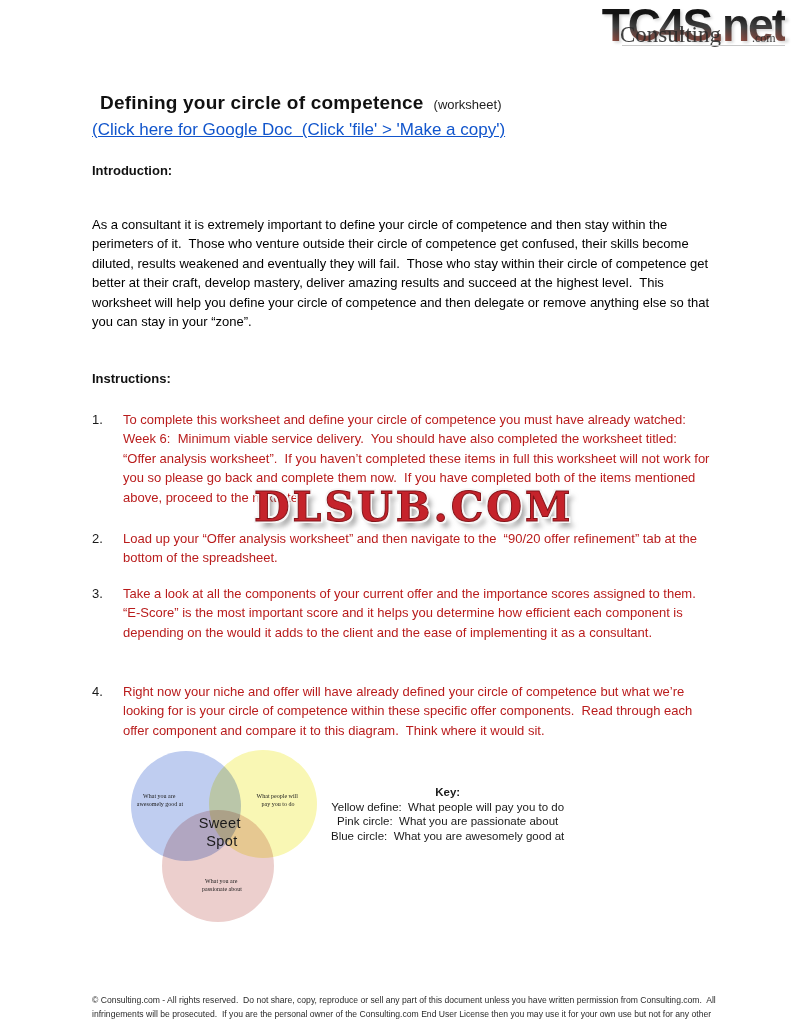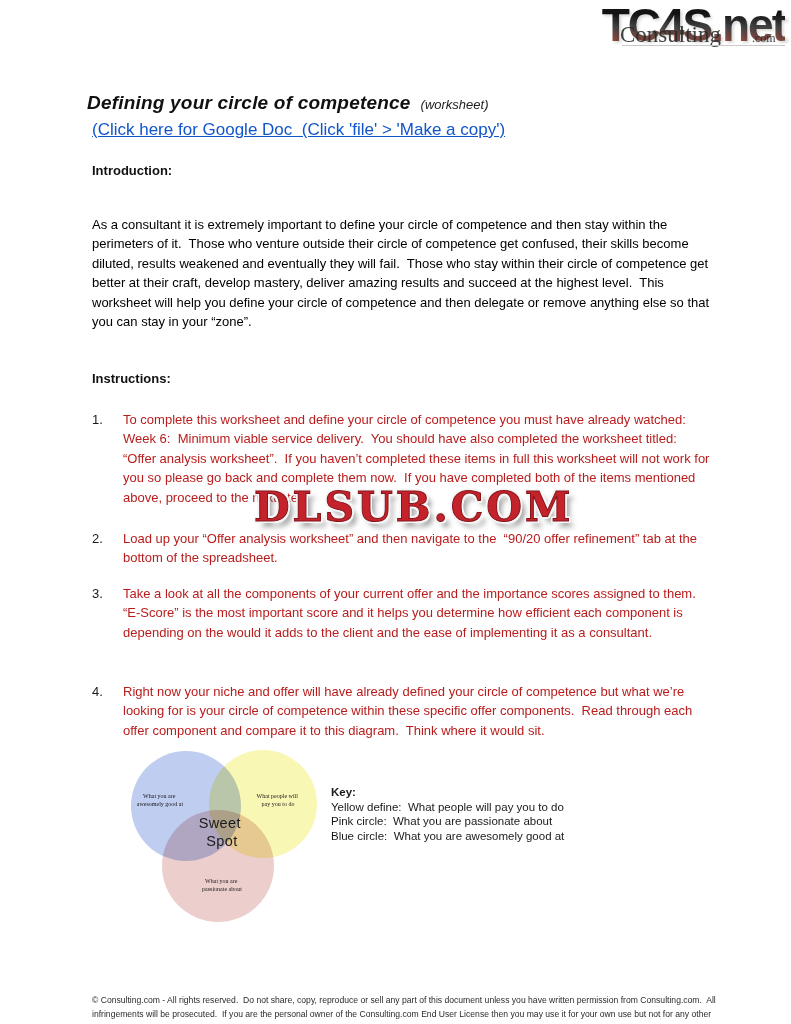--- a/index.html
+++ b/index.html
@@ -12,21 +12,21 @@
     font-family:"Liberation Sans",sans-serif;font-weight:bold;font-size:46px;line-height:46px;
     letter-spacing:-2px;
     background:linear-gradient(180deg,#151515 25%,#4a4a4a 55%,#8e5046 82%,#a06156 100%);
     -webkit-background-clip:text;background-clip:text;color:transparent;
     text-shadow:2px 2px 3px rgba(0,0,0,0.15);margin-left:8px;}
   .wm-consulting{position:absolute;top:21px;left:30px;white-space:nowrap;
     font-family:"Liberation Serif",serif;color:rgba(40,40,40,0.88);
     font-size:23px;line-height:23px;}
   .wm-consulting .small{font-size:12px;padding-left:31px;}
   .header-rule{position:absolute;top:43px;right:0;width:163px;border-top:1px solid #c8c8c8;}
-  .title-row{position:absolute;top:92px;left:87px;white-space:nowrap;font-style:italic;}
+  .title-row{position:absolute;top:92px;left:100px;white-space:nowrap;}
   .title{font-size:19px;font-weight:bold;letter-spacing:0.2px;}
   .title-suffix{font-size:13px;font-weight:normal;color:#222;margin-left:10px;}
   .doclink{position:absolute;top:120px;left:92px;font-size:17px;color:#1155cc;
     text-decoration:underline;white-space:pre;}
 
   .h2{position:absolute;left:92px;font-size:13px;font-weight:bold;}
   .body-text{position:absolute;left:92px;width:622px;font-size:13px;line-height:19.4px;
     white-space:pre-wrap;color:#000000;}
 
   .item{position:absolute;left:92px;width:624px;display:flex;}
@@ -48,21 +48,21 @@
   .c-blue{fill:#bfcdf0;}
   .c-yellow{fill:#f9f7b4;}
   .c-pink{fill:#eccfcd;}
   .venn text{fill:#1a1a1a;}
   .circle-label{font-family:"Liberation Serif",serif;font-size:6px;}
   .sweet{font-family:"Liberation Sans",sans-serif;font-size:14.5px;letter-spacing:0.4px;}
 
   
   .key{position:absolute;left:331px;top:785px;font-size:11.5px;line-height:14.6px;color:#1a1a1a;}
   .key .key-head{font-weight:bold;}
-  .key div{white-space:pre;}
+  .key div{white-space:pre;text-align:center;}
 
   
   .footer{position:absolute;left:92px;top:986px;width:632px;font-size:8.6px;line-height:14px;
     color:#2a2a2a;white-space:pre-wrap;margin-top:7px;}
 
   
   .wm-traders{position:absolute;right:3px;top:975px;white-space:nowrap;
     font-family:"DejaVu Sans",sans-serif;font-weight:bold;font-size:32px;line-height:40px;
     letter-spacing:0.5px;color:#d2545e;
     -webkit-text-stroke:1.4px #7e2730;

